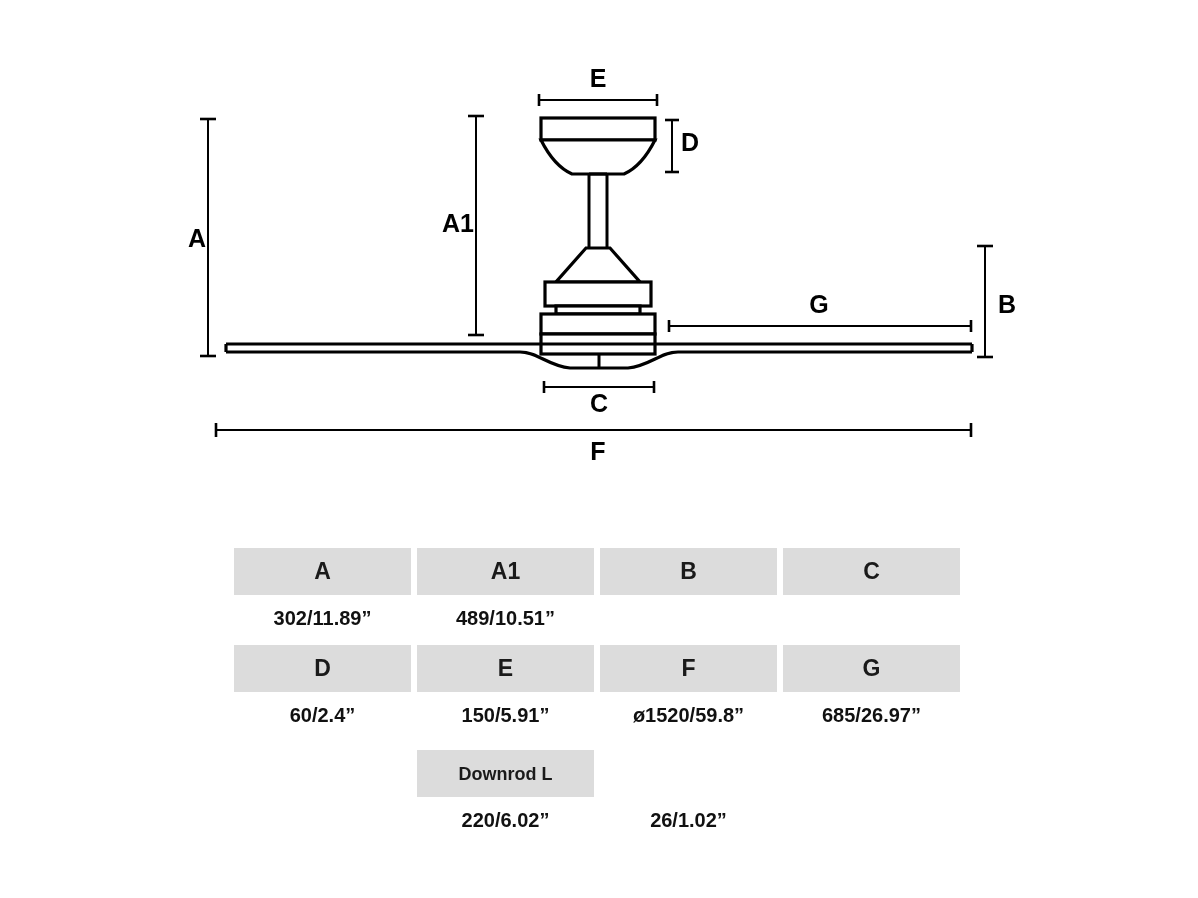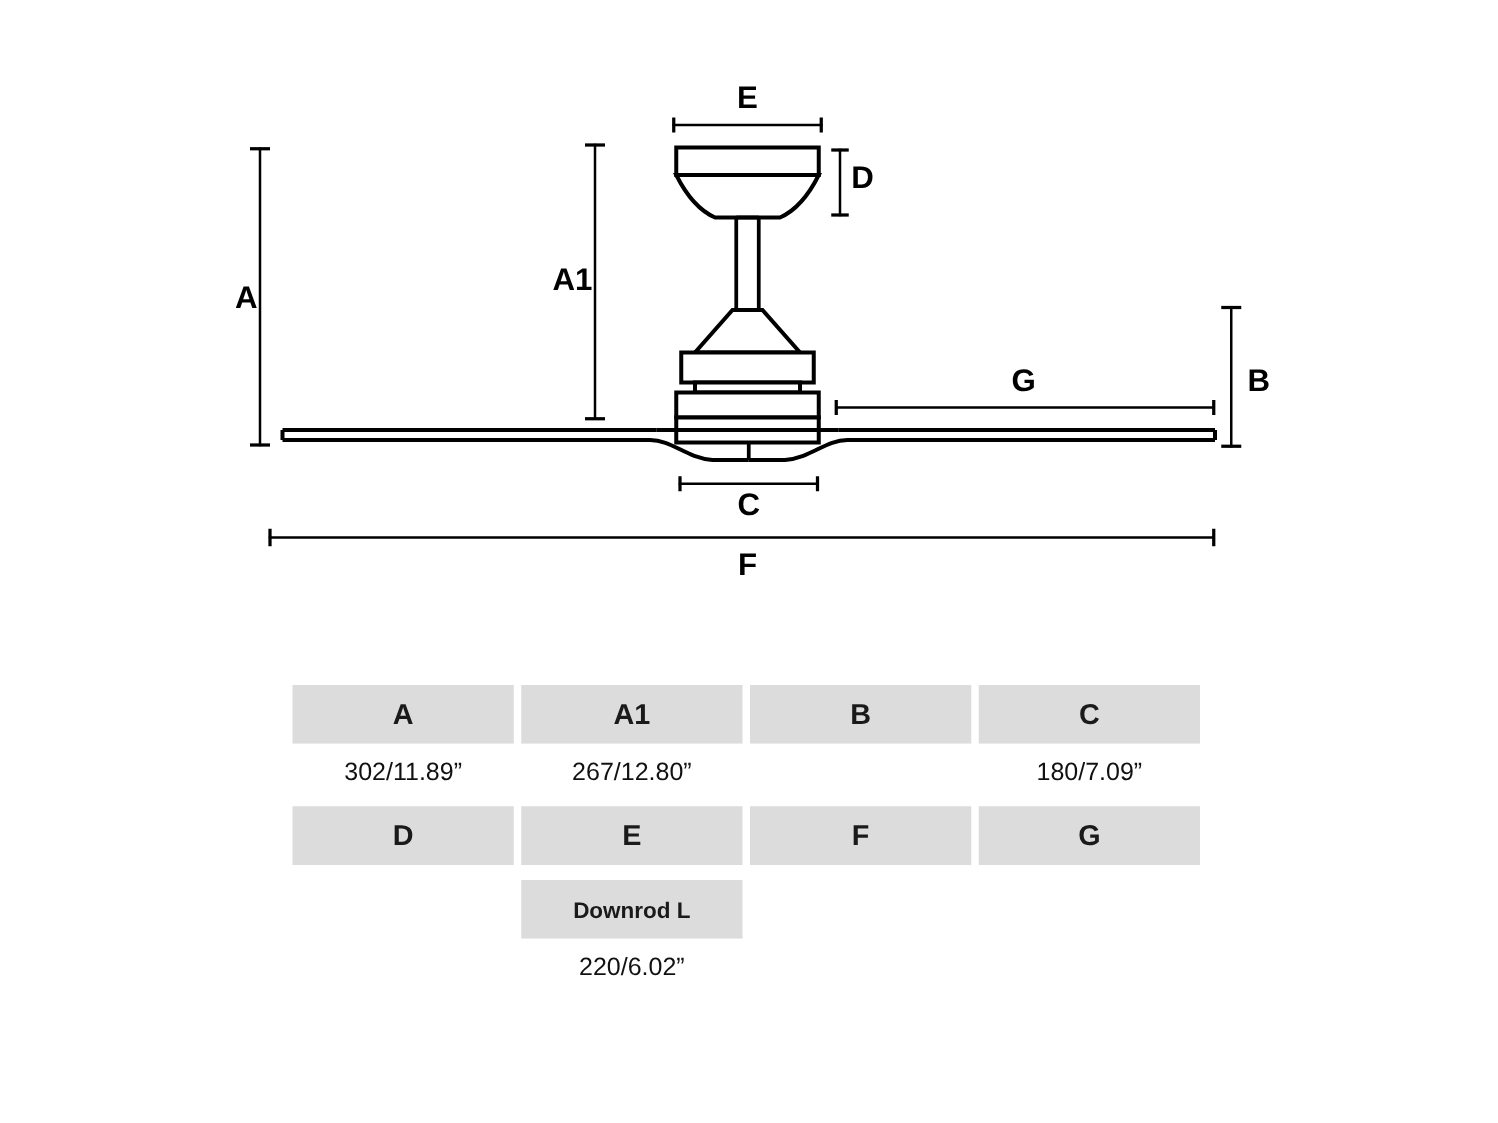--- a/index.html
+++ b/index.html
@@ -83,20 +83,21 @@
   .val-cell {
     height: 46px;
     background: #ffffff;
     display: flex;
     align-items: center;
     justify-content: center;
     font-size: 20px;
     line-height: 1;
     color: #111111;
     margin-right: 2px;
+    font-weight: bold;
   }
   .row-gap {
     height: 4px;
   }
   .block-gap {
     height: 12px;
   }
 </style>
 </head>
 <body>
@@ -219,56 +220,70 @@
       <div class="tbl-cell">
         <div class="hdr-cell">C</div>
       </div>
     </div>
 
     <div class="tbl-row">
       <div class="tbl-cell">
         <div class="val-cell">302/11.89”</div>
       </div>
       <div class="tbl-cell">
-        <div class="val-cell">267/12.80”</div>
+        <div class="val-cell">489/10.51”</div>
       </div>
       <div class="tbl-cell">
         <div class="val-cell"></div>
       </div>
-      <div class="tbl-cell">
-        <div class="val-cell">180/7.09”</div>
-      </div>
     </div>
 
     <div class="row-gap"></div>
 
     <div class="tbl-row">
       <div class="tbl-cell">
         <div class="hdr-cell">D</div>
       </div>
       <div class="tbl-cell">
         <div class="hdr-cell">E</div>
       </div>
       <div class="tbl-cell">
         <div class="hdr-cell">F</div>
       </div>
       <div class="tbl-cell">
         <div class="hdr-cell">G</div>
       </div>
     </div>
 
+    <div class="tbl-row">
+      <div class="tbl-cell">
+        <div class="val-cell">60/2.4”</div>
+      </div>
+      <div class="tbl-cell">
+        <div class="val-cell">150/5.91”</div>
+      </div>
+      <div class="tbl-cell">
+        <div class="val-cell">ø1520/59.8”</div>
+      </div>
+      <div class="tbl-cell">
+        <div class="val-cell">685/26.97”</div>
+      </div>
+    </div>
 
     <div class="block-gap"></div>
 
     <div class="tbl-row offset-row">
       <div class="tbl-cell">
         <div class="hdr-cell wide-label">Downrod L</div>
       </div>
     </div>
 
     <div class="tbl-row offset-row">
       <div class="tbl-cell">
         <div class="val-cell">220/6.02”</div>
+      </div>
+      <div class="tbl-cell">
+        <div class="val-cell">26/1.02”</div>
       </div>
     </div>
 
   </div>
 </div>
 
 </body></html>

